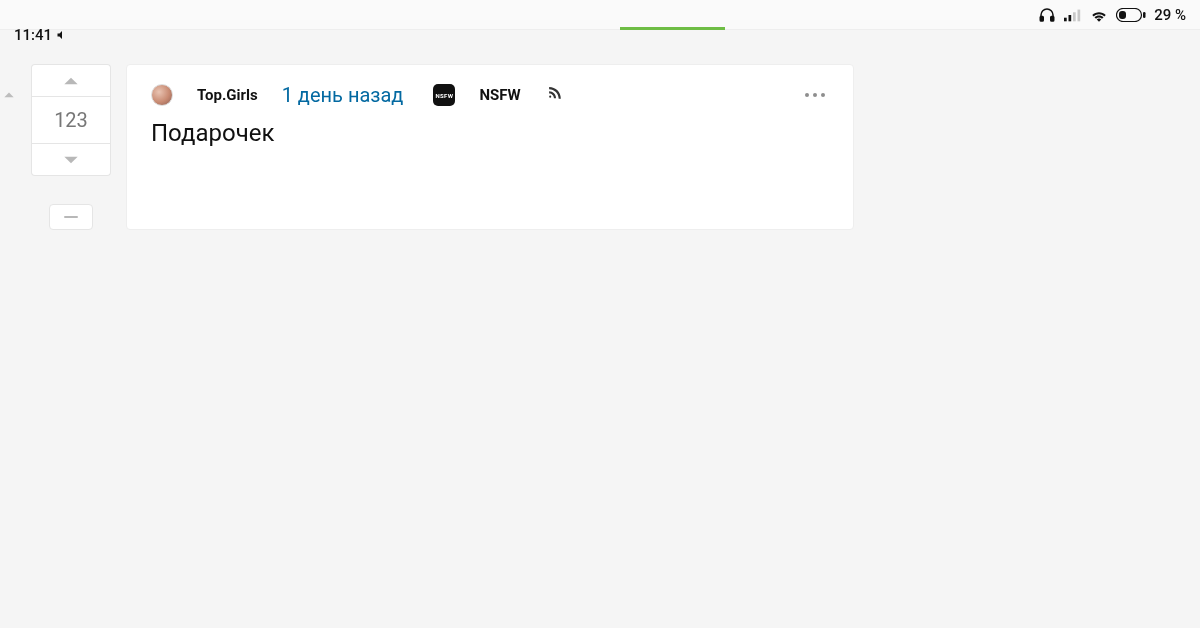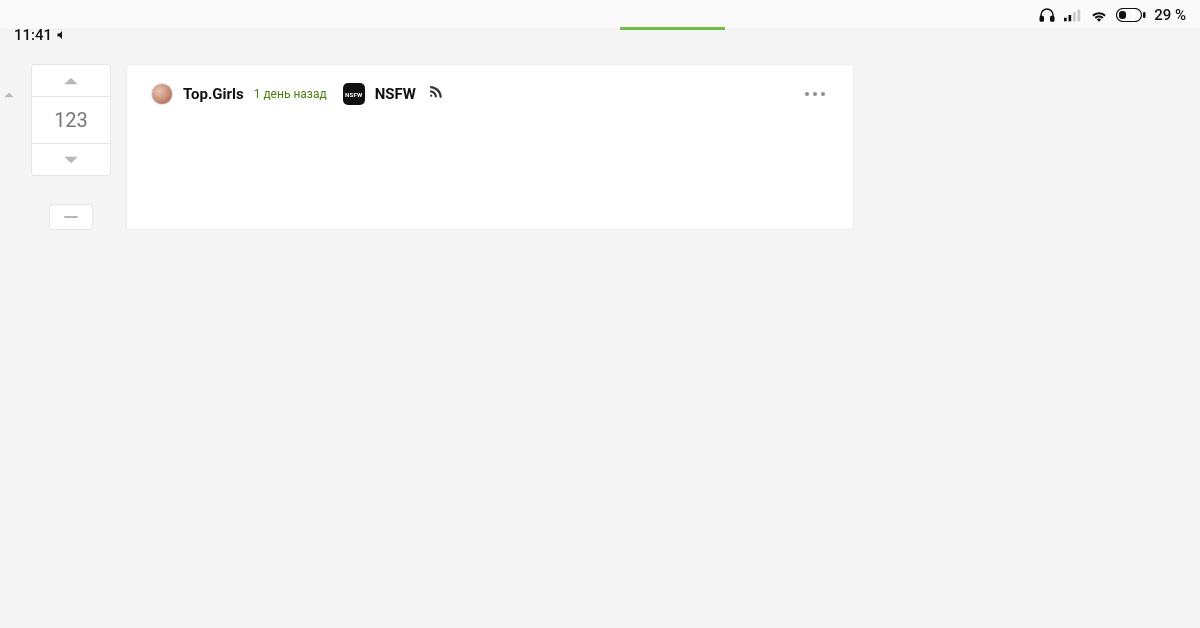--- a/index.html
+++ b/index.html
@@ -22,24 +22,24 @@
   .votecol { width: 126px; display: flex; flex-direction: column; align-items: center; }
   .votecol .stack { display: flex; flex-direction: column; align-items: center; gap: 0; }
   .vote-btn { width: 80px; height: 32px; background: #fff; border: 1px solid #e5e5e5; border-radius: 4px; display: flex; align-items: center; justify-content: center; cursor: pointer; }
   .vote-btn.up { border-bottom-left-radius: 0; border-bottom-right-radius: 0; border-bottom: none; }
   .vote-btn.down { border-top-left-radius: 0; border-top-right-radius: 0; border-top: none; }
   .vote-count { width: 80px; height: 48px; background: #fff; border: 1px solid #e5e5e5; display: flex; align-items: center; justify-content: center; font-size: 20px; color: #777; }
   .collapse-btn { margin-top: 28px; width: 44px; height: 26px; background: #fff; border: 1px solid #e5e5e5; border-radius: 4px; display: flex; align-items: center; justify-content: center; cursor: pointer; }
 
   
   .card { width: 728px; min-height: 98px; background: #fff; border: 1px solid #eee; border-radius: 4px; padding: 18px 24px 22px 24px; }
-  .post-header { display: flex; align-items: center; gap: 10px; }
+  .post-header { display: flex; align-items: center; gap: 24px; }
   .avatar { width: 22px; height: 22px; border-radius: 50%; background: radial-gradient(circle at 35% 35%, #e9c4b3 0%, #c98b73 55%, #8a5d52 100%); border: 1px solid #ddd; flex: none; }
   .author { font-size: 15px; font-weight: 700; color: #111; cursor: pointer; }
-  .timeago { font-size: 12px; color: #4d7c0f; }
+  .timeago { font-size: 20px; color: #0369a1; }
   .nsfw-badge { width: 22px; height: 22px; border-radius: 5px; background: #111; color: #fff; display: flex; align-items: center; justify-content: center; font-size: 6px; font-weight: 700; letter-spacing: 0.3px; margin-left: 6px; cursor: pointer; }
   .nsfw-label { font-size: 15px; font-weight: 700; color: #111; cursor: pointer; }
   .rss-icon { margin-left: 2px; cursor: pointer; }
   .header-spacer { flex: 1; }
   .more-dots { display: flex; align-items: center; gap: 4px; cursor: pointer; padding: 4px; }
   .more-dots span { width: 4px; height: 4px; border-radius: 50%; background: #8e8e8e; }
   .post-title { margin-top: 12px; font-size: 24px; color: #111; font-weight: 400; }
 </style>
 </head>
 <body>
@@ -129,15 +129,16 @@
             <path d="M6 18a2 2 0 1 0 0 4 2 2 0 0 0 0-4zM4 10v4c5 0 9 4 9 9h4c0-7.2-5.8-13-13-13zm0-8v4c9.9 0 18 8.1 18 18h4C26 11.6 16.4 2 4 2z" transform="scale(0.85)"></path>
           </svg>
       </span>
       <div class="header-spacer"></div>
       <div class="more-dots">
         <span></span>
           <span></span>
           <span></span>
       </div>
     </div>
+    <div class="post-title">Подарочек</div>
   </div>
 
 </div>
 
 </body></html>

